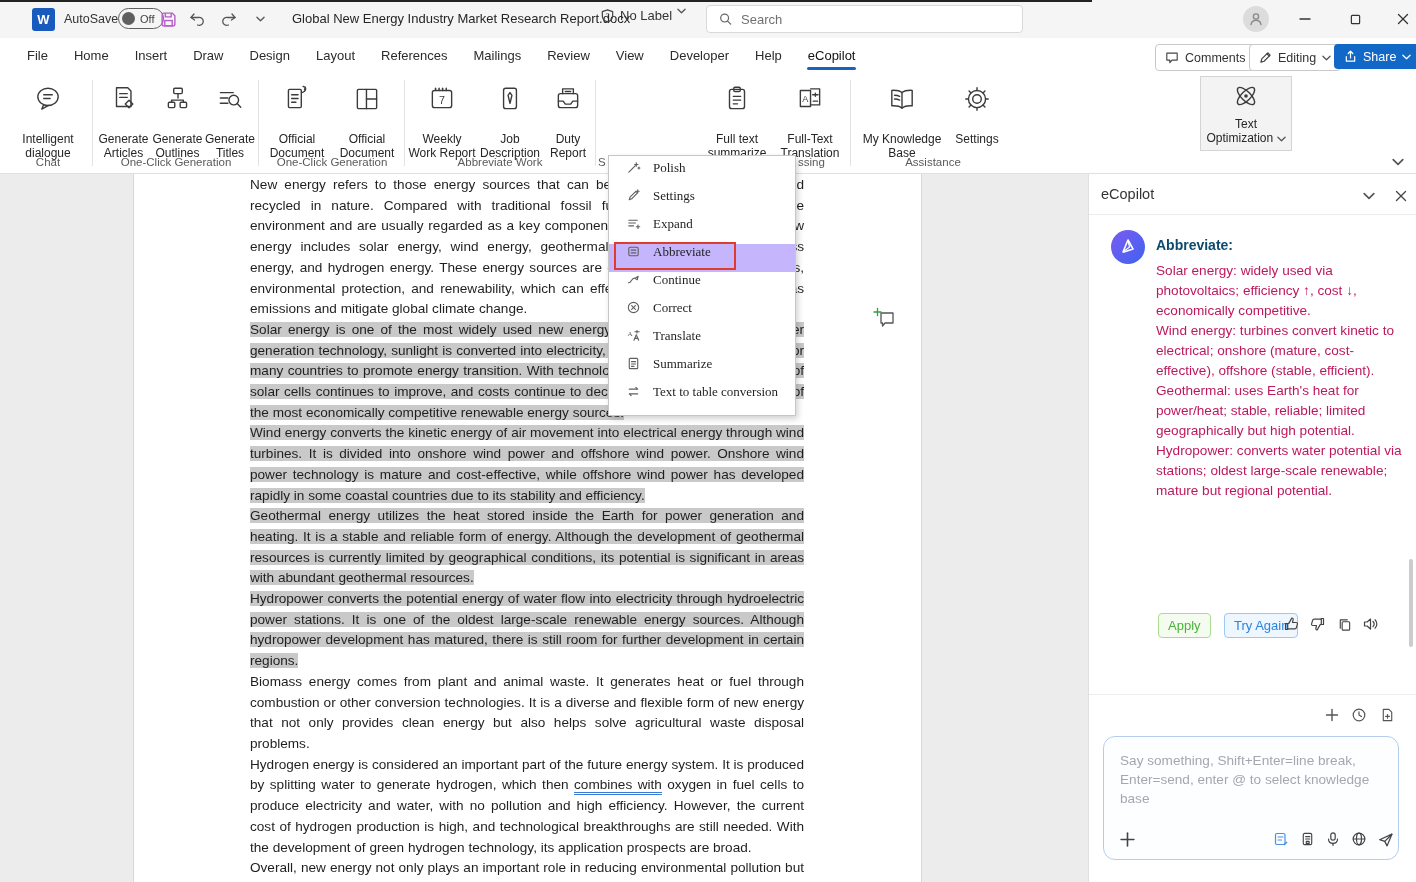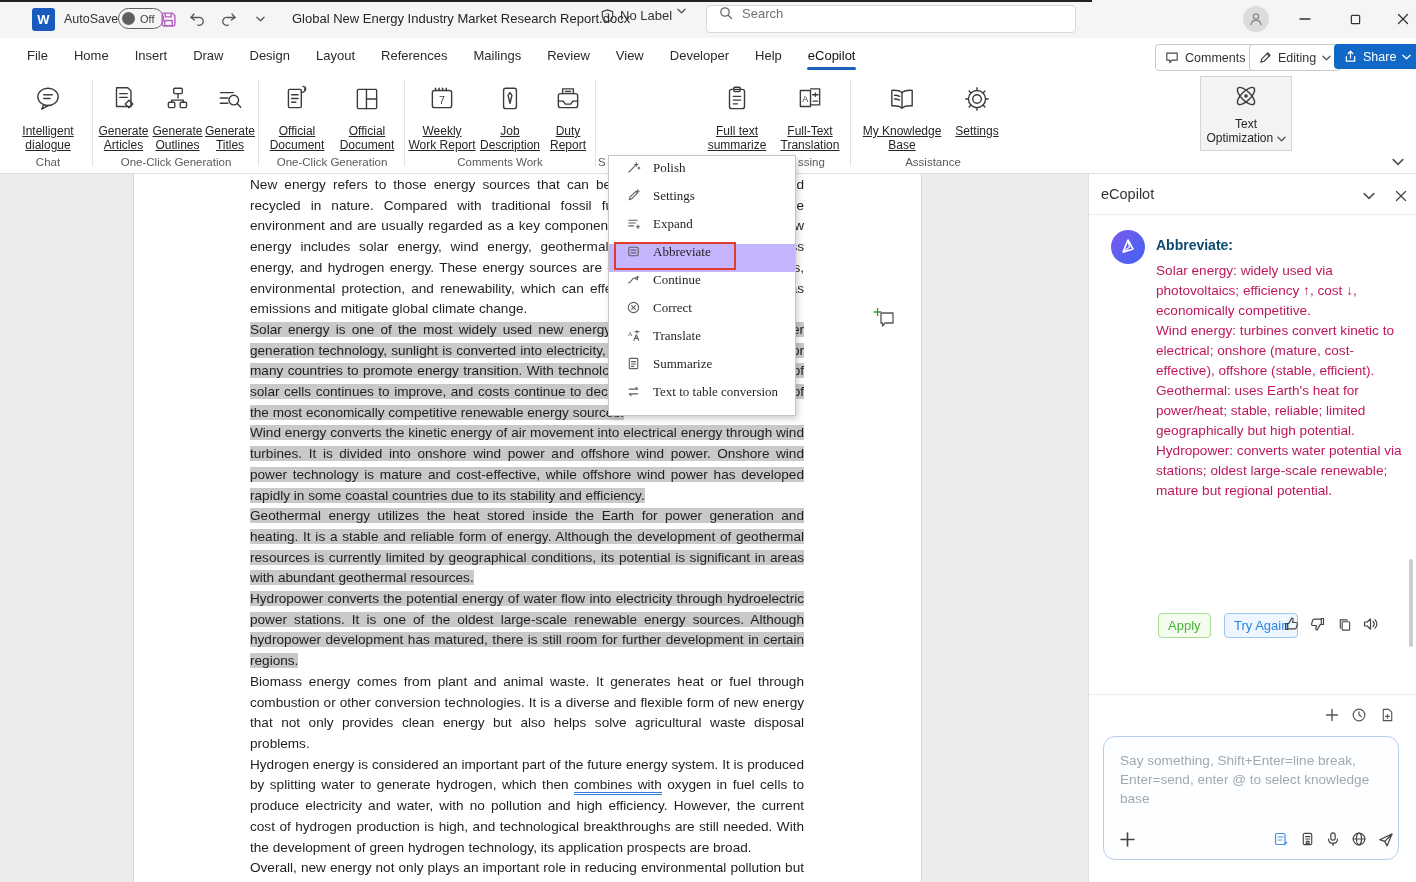--- a/index.html
+++ b/index.html
@@ -14,21 +14,21 @@
   .titlebar { position:absolute; left:0; top:0; width:1416px; height:38px; background:#f5f5f5; }
   .topedge { position:absolute; left:0; top:0; width:1092px; height:2px; background:#222; }
   .wicon { position:absolute; left:32px; top:8px; width:23px; height:23px; background:#185abd; border-radius:3px; color:#fff; font-weight:bold; font-size:13px; display:flex; align-items:center; justify-content:center; }
   .autosave-label { position:absolute; left:64px; top:12px; font-size:12.5px; color:#333; }
   .toggle { position:absolute; left:118px; top:8px; width:46px; height:21px; border:1.5px solid #5f5f5f; border-radius:11px; display:flex; align-items:center; }
   .toggle .knob { width:13px; height:13px; border-radius:50%; background:#5f5f5f; margin-left:3px; }
   .toggle .tstate { font-size:11px; color:#444; margin-left:5px; }
   .tb-btn { position:absolute; top:8px; width:24px; height:22px; display:flex; align-items:center; justify-content:center; }
   .doc-title { position:absolute; left:292px; top:11px; font-size:13px; color:#252525; white-space:nowrap; }
   .label-badge { position:absolute; left:600px; top:8px; display:flex; gap:5px; font-size:13px; color:#333; height:22px; }
-  .searchbox { position:absolute; left:706px; top:5px; width:370px; height:28px; background:#fff; border:1px solid #d9d9d9; border-radius:4px; display:flex; align-items:flex-start; padding-left:12px; gap:9px; }
+  .searchbox { position:absolute; left:706px; top:5px; width:317px; height:28px; background:#fff; border:1px solid #d9d9d9; border-radius:4px; display:flex; align-items:center; padding-left:12px; gap:9px; }
   .searchbox input { border:none; outline:none; font-size:13px; width:300px; font-family:inherit; background:transparent; color:#333; }
   .searchbox input::placeholder { color:#707070; }
   .avatar { position:absolute; left:1243px; top:6px; width:26px; height:26px; border-radius:50%; background:#dcdcdc; display:flex; align-items:center; justify-content:center; }
   .winctl { position:absolute; top:0; width:46px; height:38px; display:flex; align-items:center; justify-content:center; }
 
   
   .tabrow { position:absolute; left:0; top:38px; width:1416px; height:36px; background:#fff; }
   .tabs { position:absolute; left:14px; top:0; height:36px; display:flex; align-items:center; }
   .tab { font-size:13px; color:#2b2b2b; padding:8px 13px 9px 13px; position:relative; white-space:nowrap; }
   .tab.active { color:#111; }
@@ -36,21 +36,21 @@
   .tr-btn { position:absolute; top:6px; height:27px; border:1px solid #c9c9c9; border-radius:4px; background:#fff; display:flex; align-items:center; gap:6px; padding:0 9px; font-size:12.5px; color:#333; }
   .share-btn { position:absolute; top:6px; height:25px; border-radius:4px; background:#1168c7; display:flex; align-items:center; gap:6px; padding:0 10px; font-size:12.5px; color:#fff; }
   .share-btn svg { stroke:#fff; }
 
   
   .ribbon { position:absolute; left:0; top:74px; width:1416px; height:100px; background:#fff; border-bottom:1px solid #e0e0e0; }
   .rgroup { position:absolute; top:0; height:99px; }
   .rbuttons { display:flex; align-items:flex-start; }
   .rbtn { display:flex; flex-direction:column; align-items:center; padding-top:6px; }
   .rbtn .icw { height:38px; display:flex; align-items:center; justify-content:center; }
-  .rbtn .lbl { font-size:12px; line-height:14px; text-align:center; color:#262626; margin-top:6px;text-decoration:underline; }
+  .rbtn .lbl { font-size:12px; line-height:14px; text-align:center; color:#262626; margin-top:14px; }
   .glabel { position:absolute; bottom:5px; left:0; right:0; text-align:center; font-size:11.5px; color:#5a5a5a; }
   .rdiv { position:absolute; top:6px; width:1px; height:86px; background:#e3e3e3; }
   .textopt-btn { position:absolute; left:602px; top:2px; width:92px; height:75px; background:#f3f3f3; border:1px solid #d4d4d4; display:flex; flex-direction:column; align-items:center; padding-top:4px; }
   .textopt-btn .lbl { font-size:12px; line-height:14px; text-align:center; color:#262626; }
   .frag { position:absolute; bottom:5px; font-size:11.5px; color:#5a5a5a; }
 
   
   .docarea { position:absolute; left:0; top:174px; width:1088px; height:708px; background:#ececec; }
   .page { position:absolute; left:133px; top:0; width:789px; height:708px; background:#fff; border-left:1px solid #d8d8d8; border-right:1px solid #d8d8d8; }
   .textblock { position:absolute; left:116px; top:1px; width:554px; font-size:13.6px; line-height:20.7px; color:#1f1f1f; text-align:justify; }
@@ -326,21 +326,21 @@
           <svg width="30" height="30" viewBox="0 0 28 28" class="ic">
               <rect x="5" y="9" width="18" height="13" rx="2"></rect>
               <path d="M5 16h4.5l2 2.8h5l2-2.8H23"></path>
               <path d="M9 9V4.5h10V9"></path>
               <line x1="11.5" y1="7" x2="16.5" y2="7"></line>
             </svg>
         </div>
         <div class="lbl">Duty Report</div>
       </div>
     </div>
-    <div class="glabel">Comments Work</div>
+    <div class="glabel">Abbreviate Work</div>
   </div>
   <div class="rdiv" style="left:595px"></div>
 
   <div class="rgroup" style="left:598px; width:250px">
     <div class="textopt-btn">
       <div class="icw" style="height:36px">
         <svg width="30" height="30" viewBox="0 0 28 28" class="ic">
             <ellipse cx="14" cy="14" rx="10.5" ry="4.3" transform="rotate(45 14 14)"></ellipse>
             <ellipse cx="14" cy="14" rx="10.5" ry="4.3" transform="rotate(-45 14 14)"></ellipse>
             <circle cx="14" cy="14" r="1.7" fill="#3b3b3b" stroke="none"></circle>

